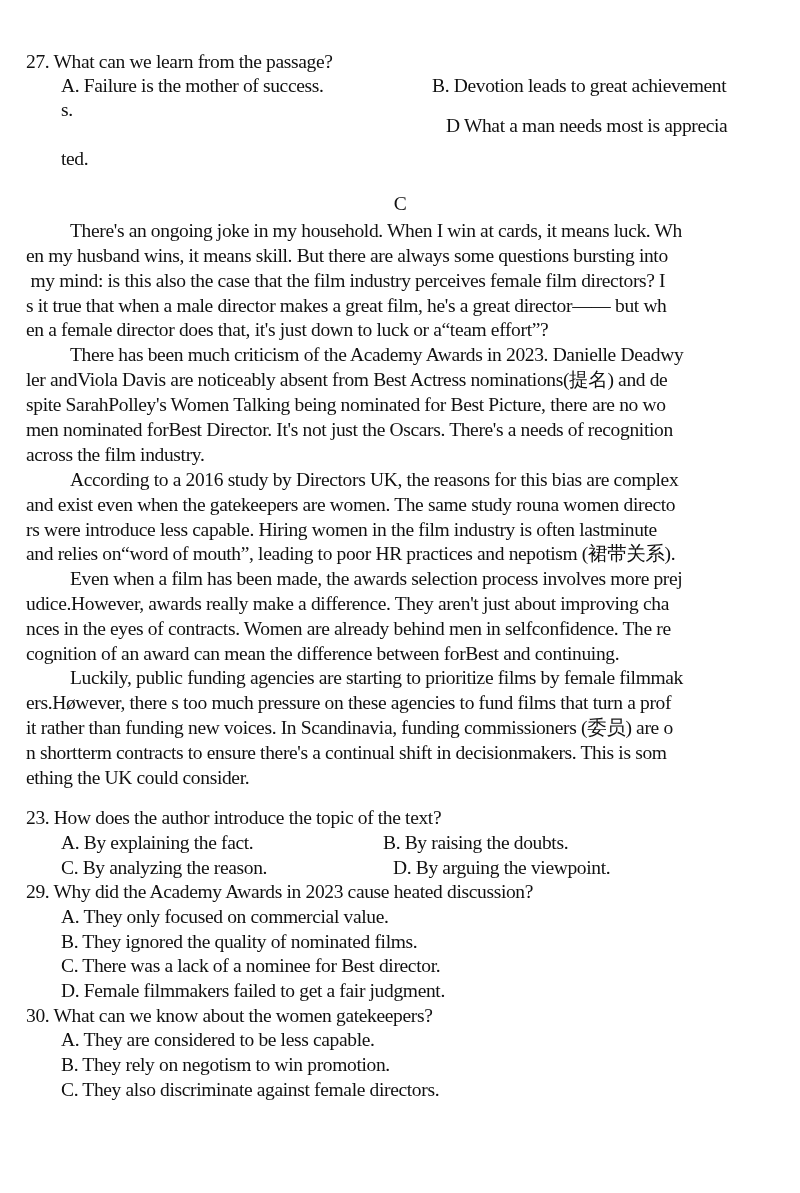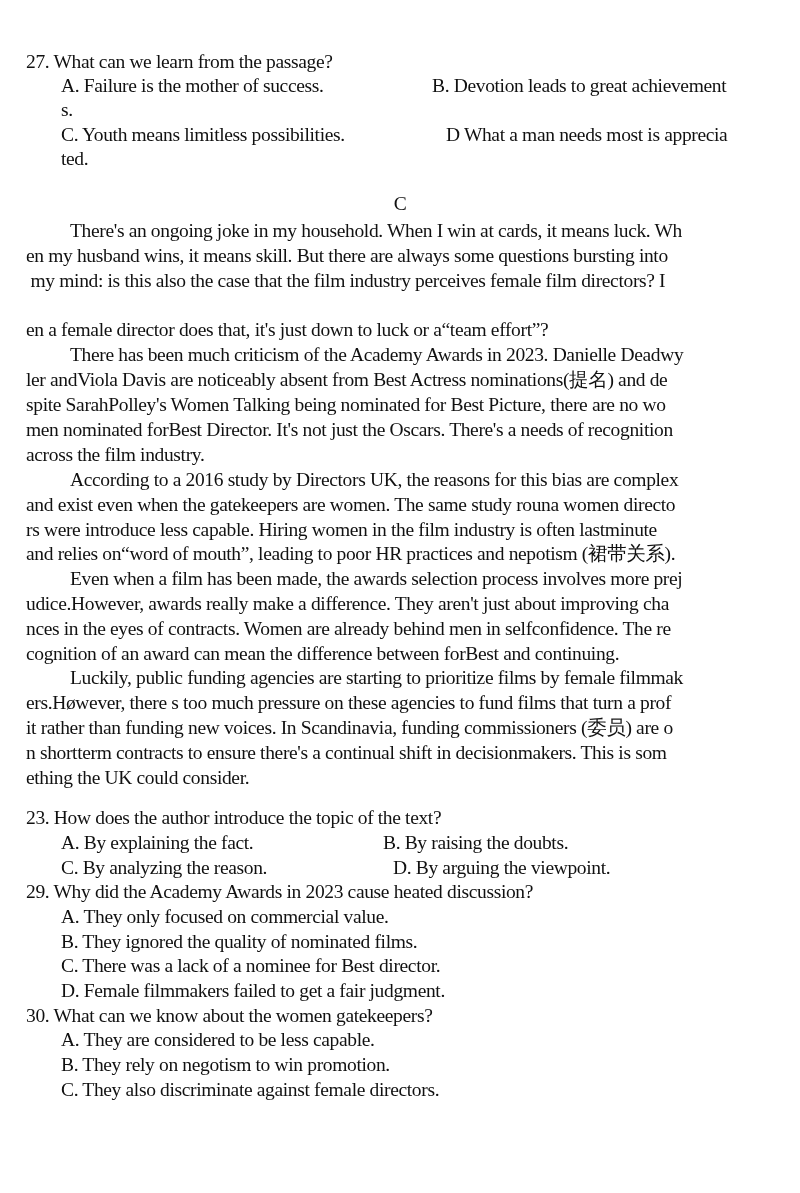--- a/index.html
+++ b/index.html
@@ -18,29 +18,29 @@
 </style>
 </head>
 <body>
 
 <div class="page">
 
   <div class="line q" style="top:50px">27. What can we learn from the passage?</div>
   <div class="line opt" style="top:74px">A. Failure is the mother of success.</div>
   <div class="line" style="top:74px; left:432px">B. Devotion leads to great achievement</div>
   <div class="line opt" style="top:98px">s.</div>
-  <div class="line opt" style="top:123px">C. Youth means limitless possibilities.</div>
-  <div class="line" style="top:123px; left:446px">D What a man needs most is apprecia</div>
+  <div class="line" style="top:114px; left:446px">D What a man needs most is apprecia</div>
   <div class="line opt" style="top:147px">ted.</div>
 
   <div class="line center" style="top:192px">C</div>
 
   <div class="line indent" style="top:219px">There's an ongoing joke in my household. When I win at cards, it means luck. Wh</div>
   <div class="line para" style="top:244px">en my husband wins, it means skill. But there are always some questions bursting into</div>
   <div class="line para" style="top:269px"> my mind: is this also the case that the film industry perceives female film directors? I</div>
+  <div class="line para" style="top:294px">s it true that when a male director makes a great film, he's a great director—— but wh</div>
   <div class="line para" style="top:318px">en a female director does that, it's just down to luck or a“team effort”?</div>
 
   <div class="line indent" style="top:343px">There has been much criticism of the Academy Awards in 2023. Danielle Deadwy</div>
   <div class="line para" style="top:368px">ler andViola Davis are noticeably absent from Best Actress nominations(提名) and de</div>
   <div class="line para" style="top:393px">spite SarahPolley's Women Talking being nominated for Best Picture, there are no wo</div>
   <div class="line para" style="top:418px">men nominated forBest Director. It's not just the Oscars. There's a needs of recognition</div>
   <div class="line para" style="top:443px">across the film industry.</div>
 
   <div class="line indent" style="top:468px">According to a 2016 study by Directors UK, the reasons for this bias are complex</div>
   <div class="line para" style="top:493px">and exist even when the gatekeepers are women. The same study rouna women directo</div>

